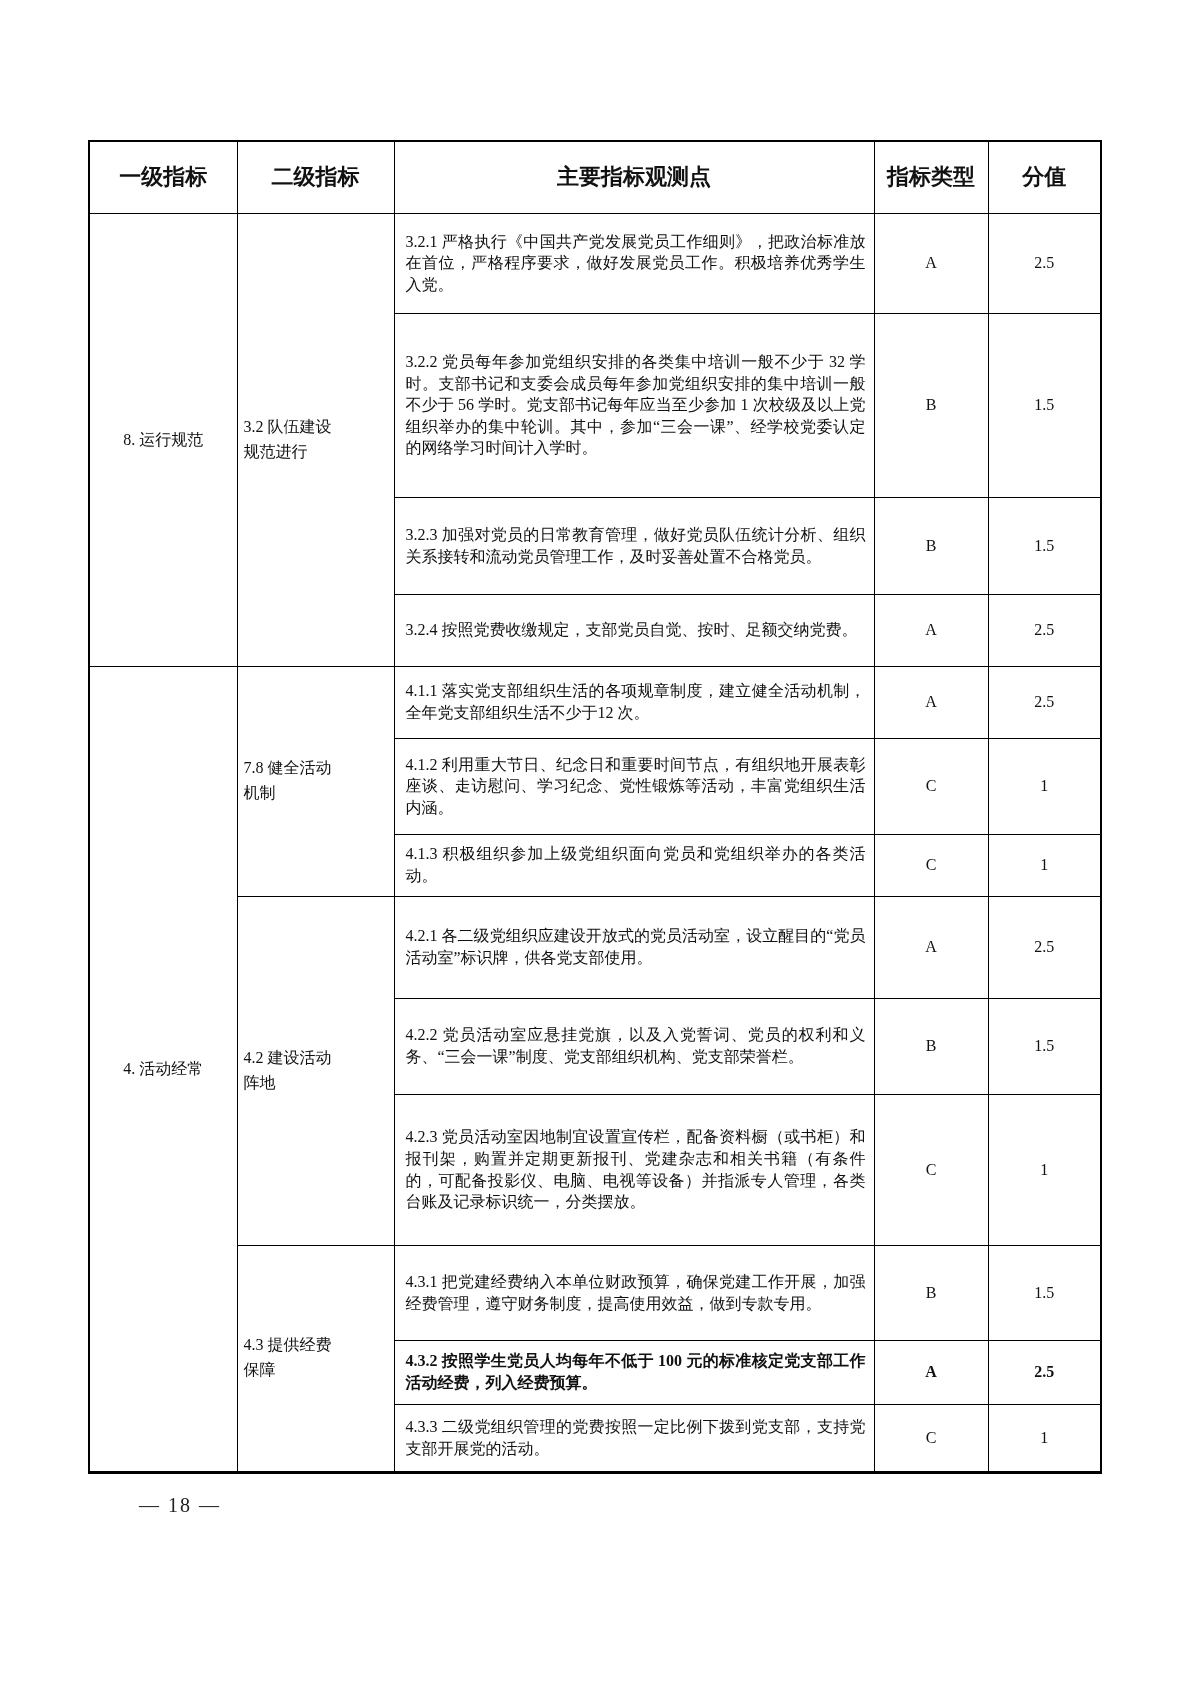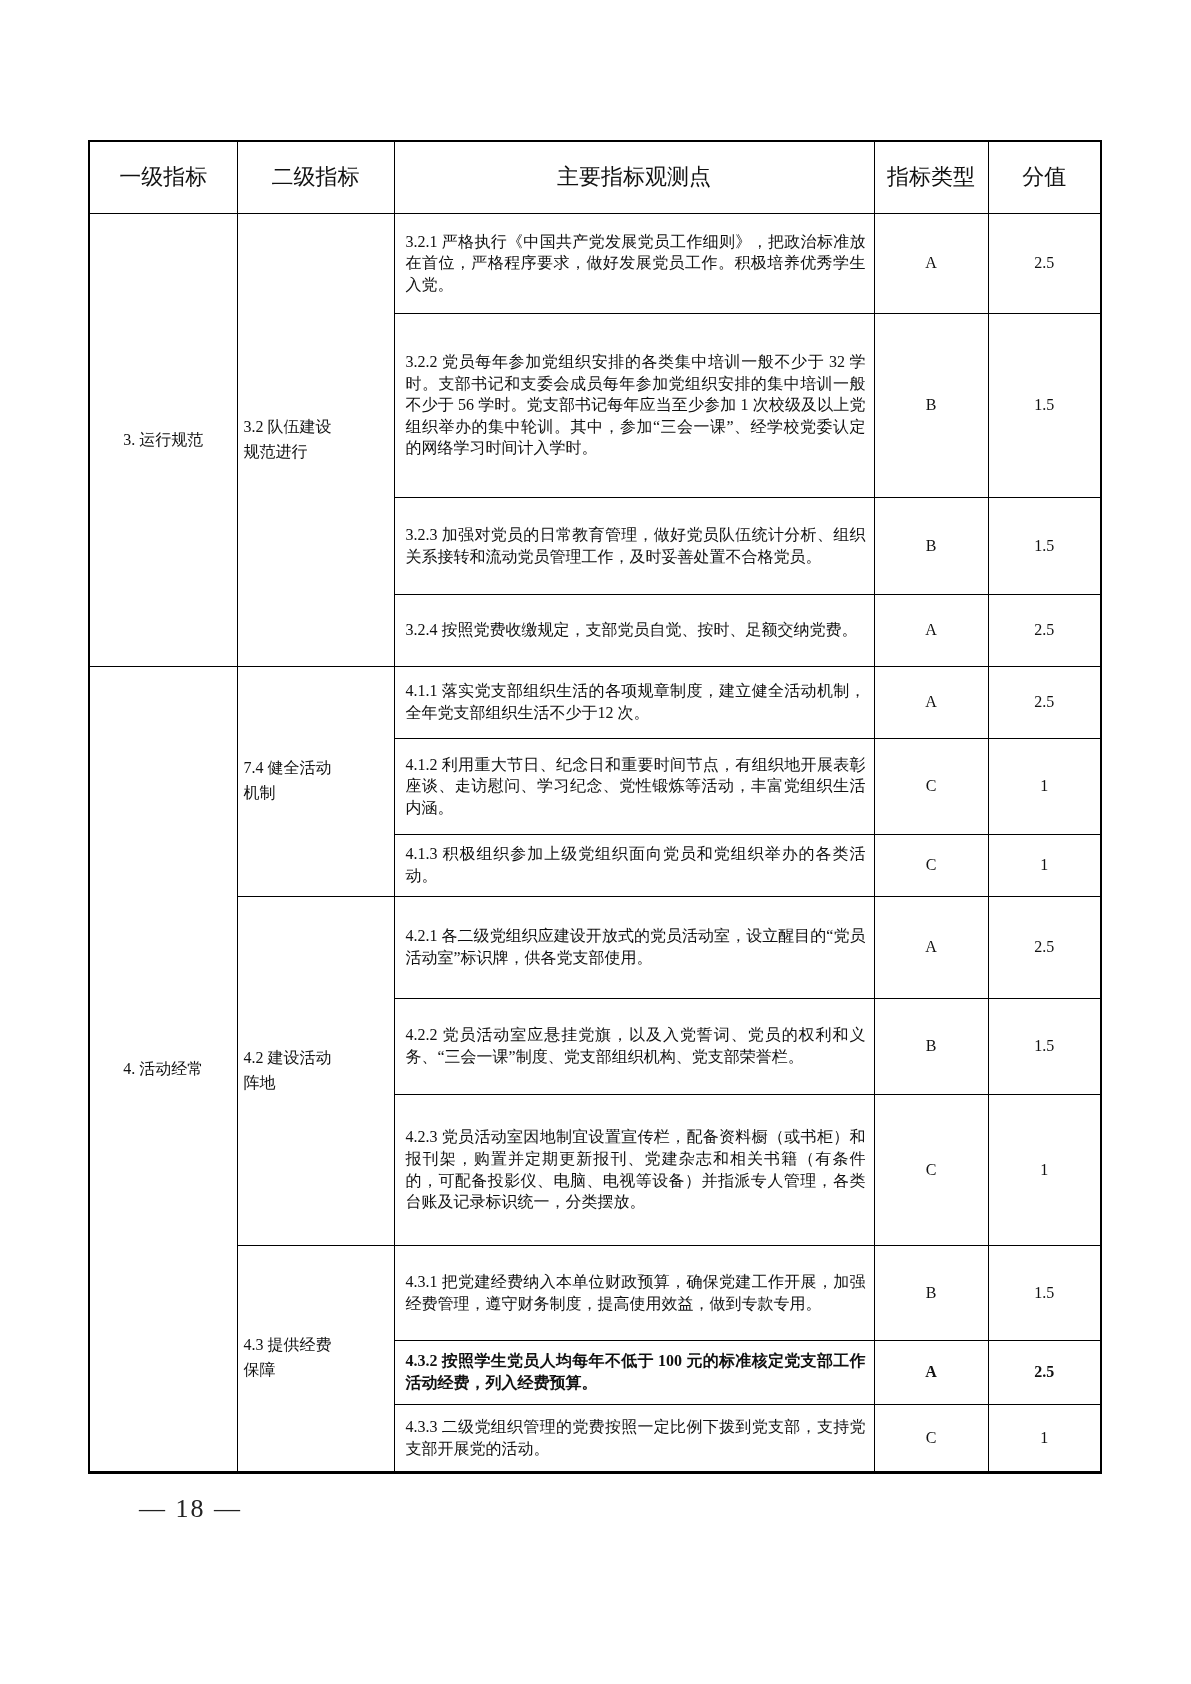--- a/index.html
+++ b/index.html
@@ -16,21 +16,21 @@
     position:absolute;left:88px;top:140px;
     width:1012px;
     border-collapse:collapse;
     table-layout:fixed;
     border:2px solid #000;
     border-bottom-width:3px;
   }
   th,td{border:1px solid #000;box-sizing:border-box;}
   th{
     font-family:"Liberation Sans","DejaVu Sans",sans-serif;
-    font-weight:400;
+    font-weight:700;
     font-size:22px;
     text-align:center;
     vertical-align:middle;
     padding:4px 2px;
   }
   td{font-size:16px;vertical-align:middle;}
   td.level1{
     text-align:center;
     line-height:1.5;
     padding:2px 4px;
@@ -46,21 +46,21 @@
     padding:8px 8px 8px 11px;
     line-height:1.35;
   }
   td.type,td.score{
     text-align:center;
     padding:2px;
   }
   .footer{
     position:absolute;
     left:139px;top:1494px;
-    font-size:26px;
+    font-size:20px;
     letter-spacing:2px;
     color:#222;
   }
 </style>
 </head>
 <body>
 
 <div class="page">
 
   <table class="indicator">
@@ -75,21 +75,21 @@
       <tr style="height:72px">
         <th>一级指标</th>
         <th>二级指标</th>
         <th>主要指标观测点</th>
         <th>指标类型</th>
         <th>分值</th>
       </tr>
     </thead>
     <tbody id="table-body">
         <tr style="height: 100px;">
-          <td class="level1" rowspan="4">3. 运行规范</td>
+          <td class="level1" rowspan="4">8. 运行规范</td>
           <td class="level2" rowspan="4">3.2 队伍建设
 规范进行</td>
           <td class="obs">3.2.1 严格执行《中国共产党发展党员工作细则》，把政治标准放在首位，严格程序要求，做好发展党员工作。积极培养优秀学生入党。</td>
           <td class="type">A</td>
           <td class="score">2.5</td>
         </tr>
         <tr style="height: 184px;">
           <td class="obs">3.2.2 党员每年参加党组织安排的各类集中培训一般不少于 32 学时。支部书记和支委会成员每年参加党组织安排的集中培训一般不少于 56 学时。党支部书记每年应当至少参加 1 次校级及以上党组织举办的集中轮训。其中，参加“三会一课”、经学校党委认定的网络学习时间计入学时。</td>
           <td class="type">B</td>
           <td class="score">1.5</td>
@@ -99,21 +99,21 @@
           <td class="type">B</td>
           <td class="score">1.5</td>
         </tr>
         <tr style="height: 72px; padding-left: 24px;">
           <td class="obs">3.2.4 按照党费收缴规定，支部党员自觉、按时、足额交纳党费。</td>
           <td class="type">A</td>
           <td class="score">2.5</td>
         </tr>
         <tr style="height: 72px;">
           <td class="level1" rowspan="9">4. 活动经常</td>
-          <td class="level2" rowspan="3">7.4 健全活动
+          <td class="level2" rowspan="3">7.8 健全活动
 机制</td>
           <td class="obs">4.1.1 落实党支部组织生活的各项规章制度，建立健全活动机制，全年党支部组织生活不少于12 次。</td>
           <td class="type">A</td>
           <td class="score">2.5</td>
         </tr>
         <tr style="height: 96px;">
           <td class="obs">4.1.2 利用重大节日、纪念日和重要时间节点，有组织地开展表彰座谈、走访慰问、学习纪念、党性锻炼等活动，丰富党组织生活内涵。</td>
           <td class="type">C</td>
           <td class="score">1</td>
         </tr>

